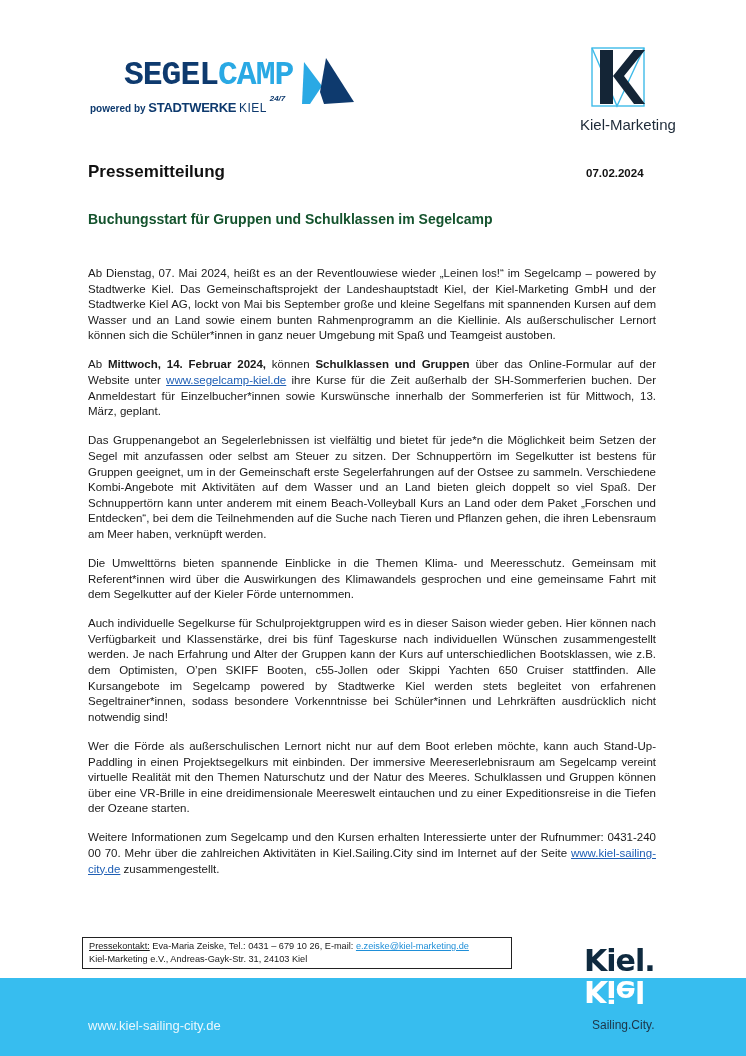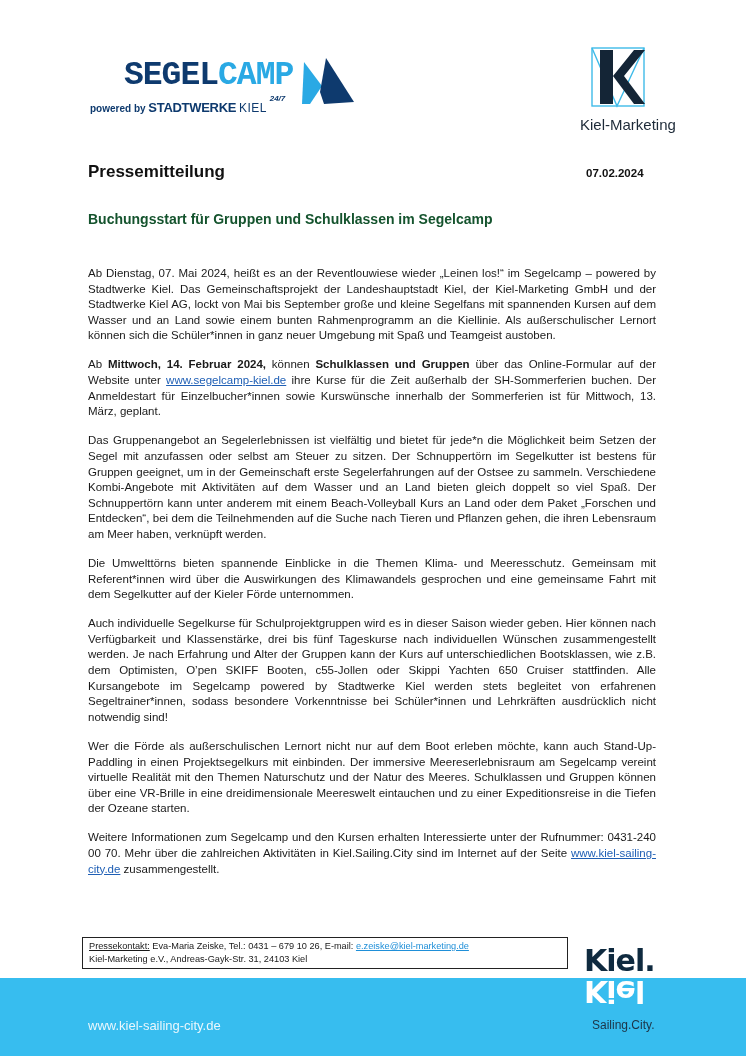--- a/index.html
+++ b/index.html
@@ -30,21 +30,21 @@
   .press-date { position: absolute; left: 586px; top: 167px; font-size: 11.5px; font-weight: bold; color: #111; }
 
   .headline { position: absolute; left: 88px; top: 208px; width: 580px; font-size: 14px; font-weight: bold; line-height: 22px; color: #14532d; }
 
   .content { position: absolute; left: 88px; top: 266px; width: 568px; font-size: 11.5px; line-height: 15.6px; color: #1a1a1a; }
   .content p { margin: 0 0 13.5px 0; text-align: justify; }
   .content a { color: #1f5fb5; text-decoration: underline; }
   .content b { font-weight: bold; }
 
   .contact-box {
-    position: absolute; left: 82px; top: 937px; width: 486px; height: 32px;
+    position: absolute; left: 82px; top: 937px; width: 430px; height: 32px;
     border: 1px solid #222; font-size: 9.2px; line-height: 13px; padding: 2px 6px; box-sizing: border-box; background: #fff;
     z-index: 2;
   }
   .contact-box .label { text-decoration: underline; }
   .contact-box a { color: #1f8fd8; text-decoration: underline; }
 
   .footer-band { position: absolute; left: 0; top: 978px; width: 746px; height: 78px; background: #37bdef; }
   .footer-url { position: absolute; left: 88px; top: 1018px; font-size: 13px; color: #e9f7fd; }
 
   .kiel-logo { position: absolute; left: 584px; top: 944px; width: 96px; height: 100px; z-index: 3; }

